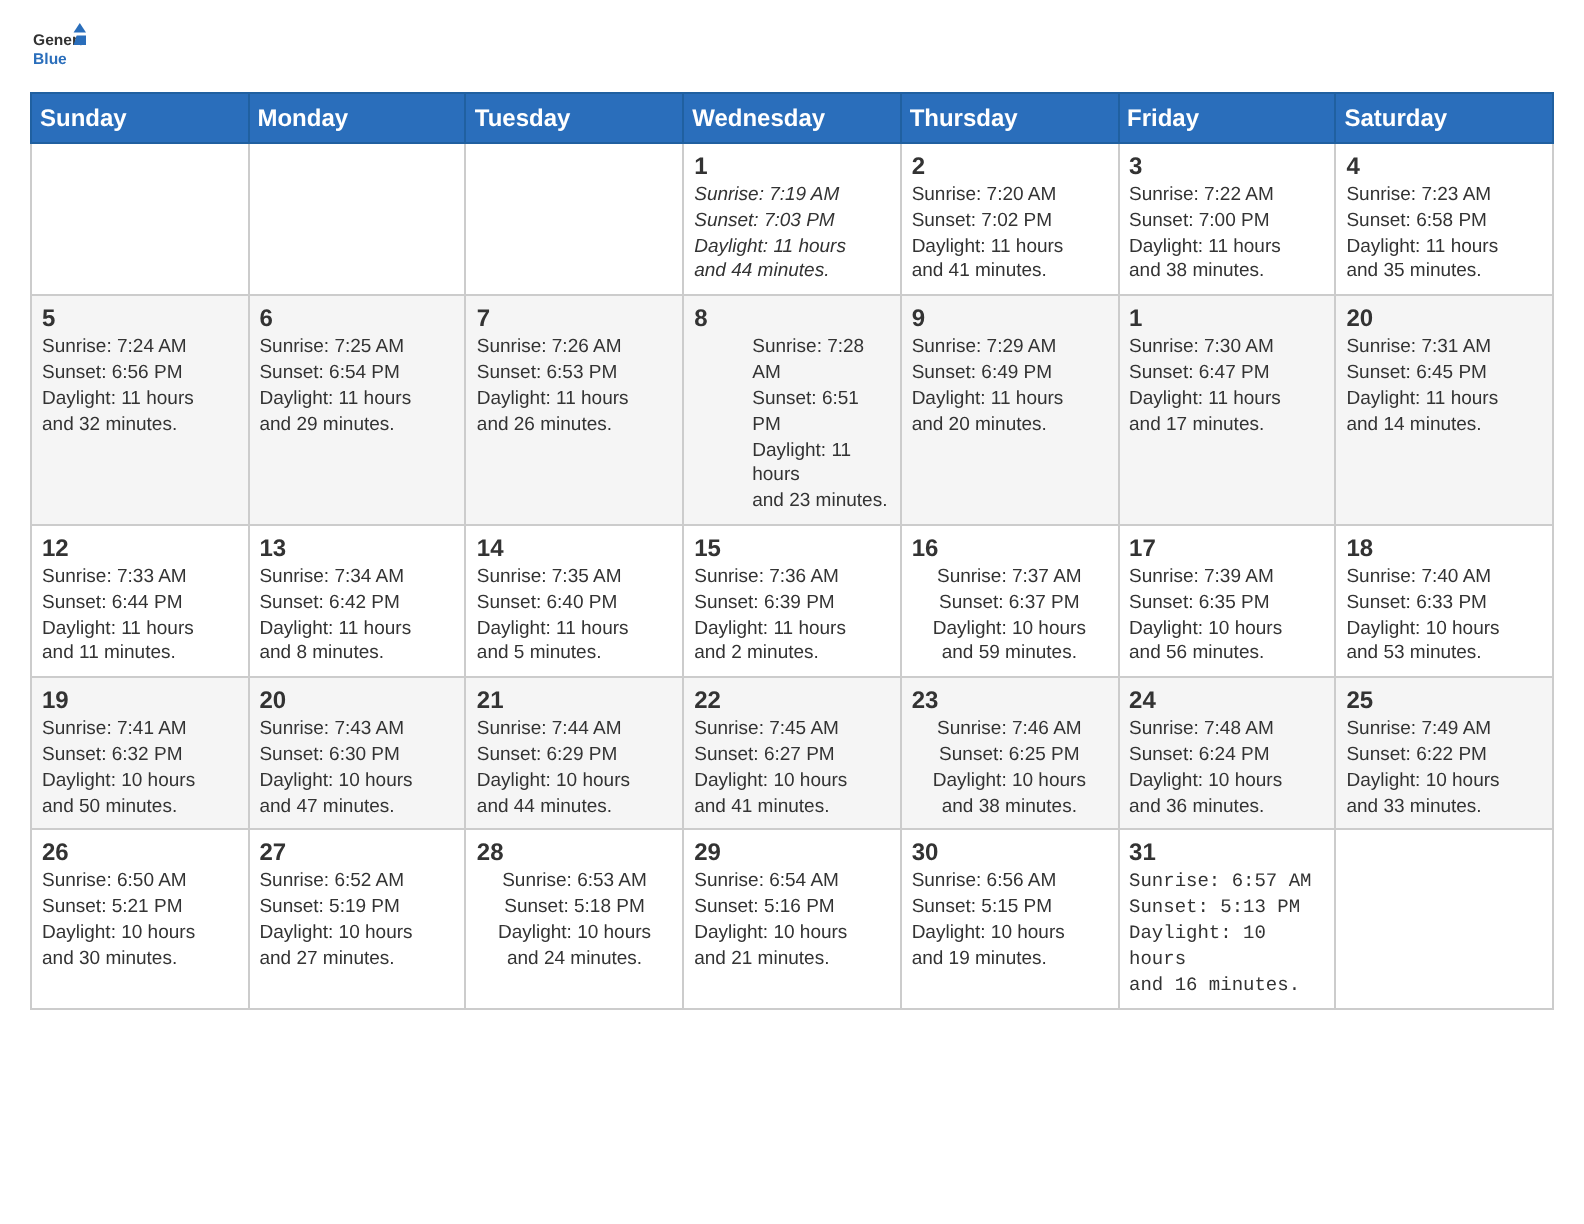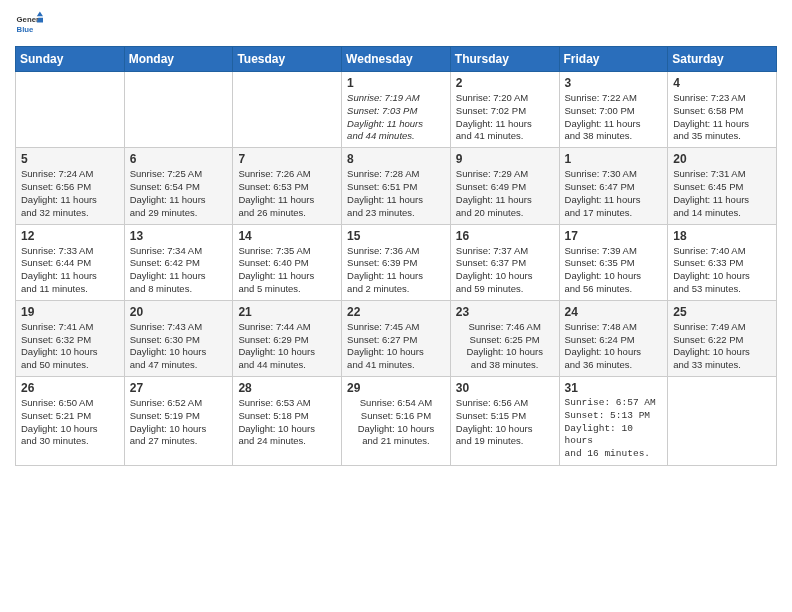--- a/index.html
+++ b/index.html
@@ -183,21 +183,21 @@
           </td>
           <td>
             <span class="day-number">7</span>
             <div class="day-info" style="white-space: pre-line;">Sunrise: 7:26 AM
 Sunset: 6:53 PM
 Daylight: 11 hours
 and 26 minutes.</div>
           </td>
           <td>
             <span class="day-number">8</span>
-            <div class="day-info" style="white-space: pre-line;">Sunrise: 7:28 AM
+            <div class="day-info" style="white-space: pre-line; margin-left: 29px;">Sunrise: 7:28 AM
 Sunset: 6:51 PM
 Daylight: 11 hours
 and 23 minutes.</div>
           </td>
           <td>
             <span class="day-number">9</span>
             <div class="day-info" style="white-space: pre-line;">Sunrise: 7:29 AM
 Sunset: 6:49 PM
 Daylight: 11 hours
 and 20 minutes.</div>
@@ -241,21 +241,21 @@
           </td>
           <td>
             <span class="day-number">15</span>
             <div class="day-info" style="white-space: pre-line;">Sunrise: 7:36 AM
 Sunset: 6:39 PM
 Daylight: 11 hours
 and 2 minutes.</div>
           </td>
           <td>
             <span class="day-number">16</span>
-            <div class="day-info" style="white-space: pre-line;">Sunrise: 7:37 AM
+            <div class="day-info" style="white-space: pre-line; text-align: center;">Sunrise: 7:37 AM
 Sunset: 6:37 PM
 Daylight: 10 hours
 and 59 minutes.</div>
           </td>
           <td>
             <span class="day-number">17</span>
             <div class="day-info" style="white-space: pre-line;">Sunrise: 7:39 AM
 Sunset: 6:35 PM
 Daylight: 10 hours
 and 56 minutes.</div>
@@ -329,28 +329,28 @@
           </td>
           <td>
             <span class="day-number">27</span>
             <div class="day-info" style="white-space: pre-line;">Sunrise: 6:52 AM
 Sunset: 5:19 PM
 Daylight: 10 hours
 and 27 minutes.</div>
           </td>
           <td>
             <span class="day-number">28</span>
-            <div class="day-info" style="white-space: pre-line;">Sunrise: 6:53 AM
+            <div class="day-info" style="white-space: pre-line; text-align: center;">Sunrise: 6:53 AM
 Sunset: 5:18 PM
 Daylight: 10 hours
 and 24 minutes.</div>
           </td>
           <td>
             <span class="day-number">29</span>
-            <div class="day-info" style="white-space: pre-line; text-align: center;">Sunrise: 6:54 AM
+            <div class="day-info" style="white-space: pre-line;">Sunrise: 6:54 AM
 Sunset: 5:16 PM
 Daylight: 10 hours
 and 21 minutes.</div>
           </td>
           <td>
             <span class="day-number">30</span>
             <div class="day-info" style="white-space: pre-line;">Sunrise: 6:56 AM
 Sunset: 5:15 PM
 Daylight: 10 hours
 and 19 minutes.</div>

